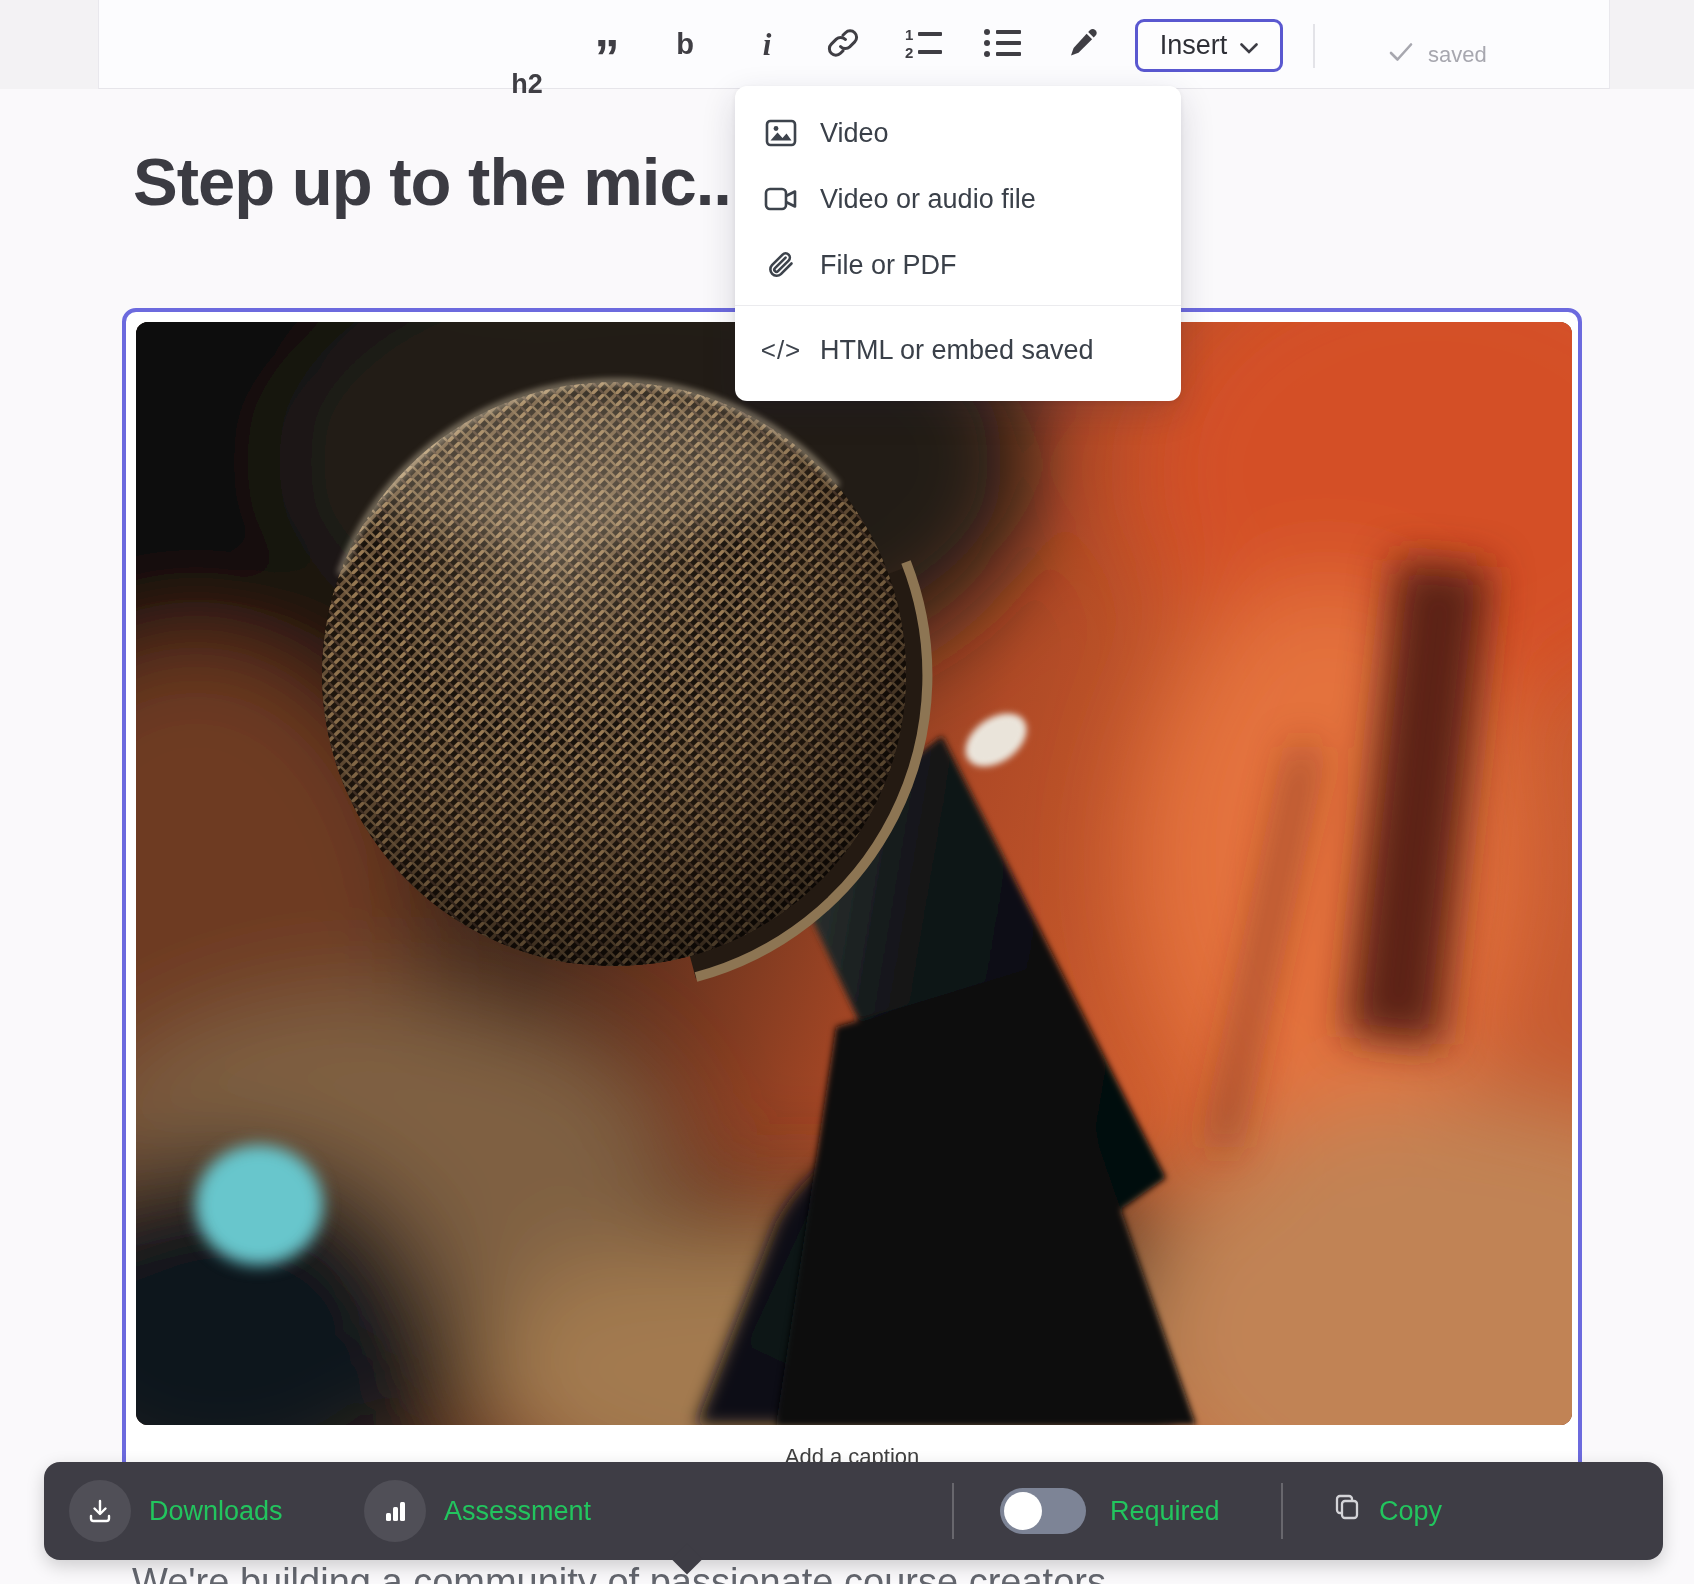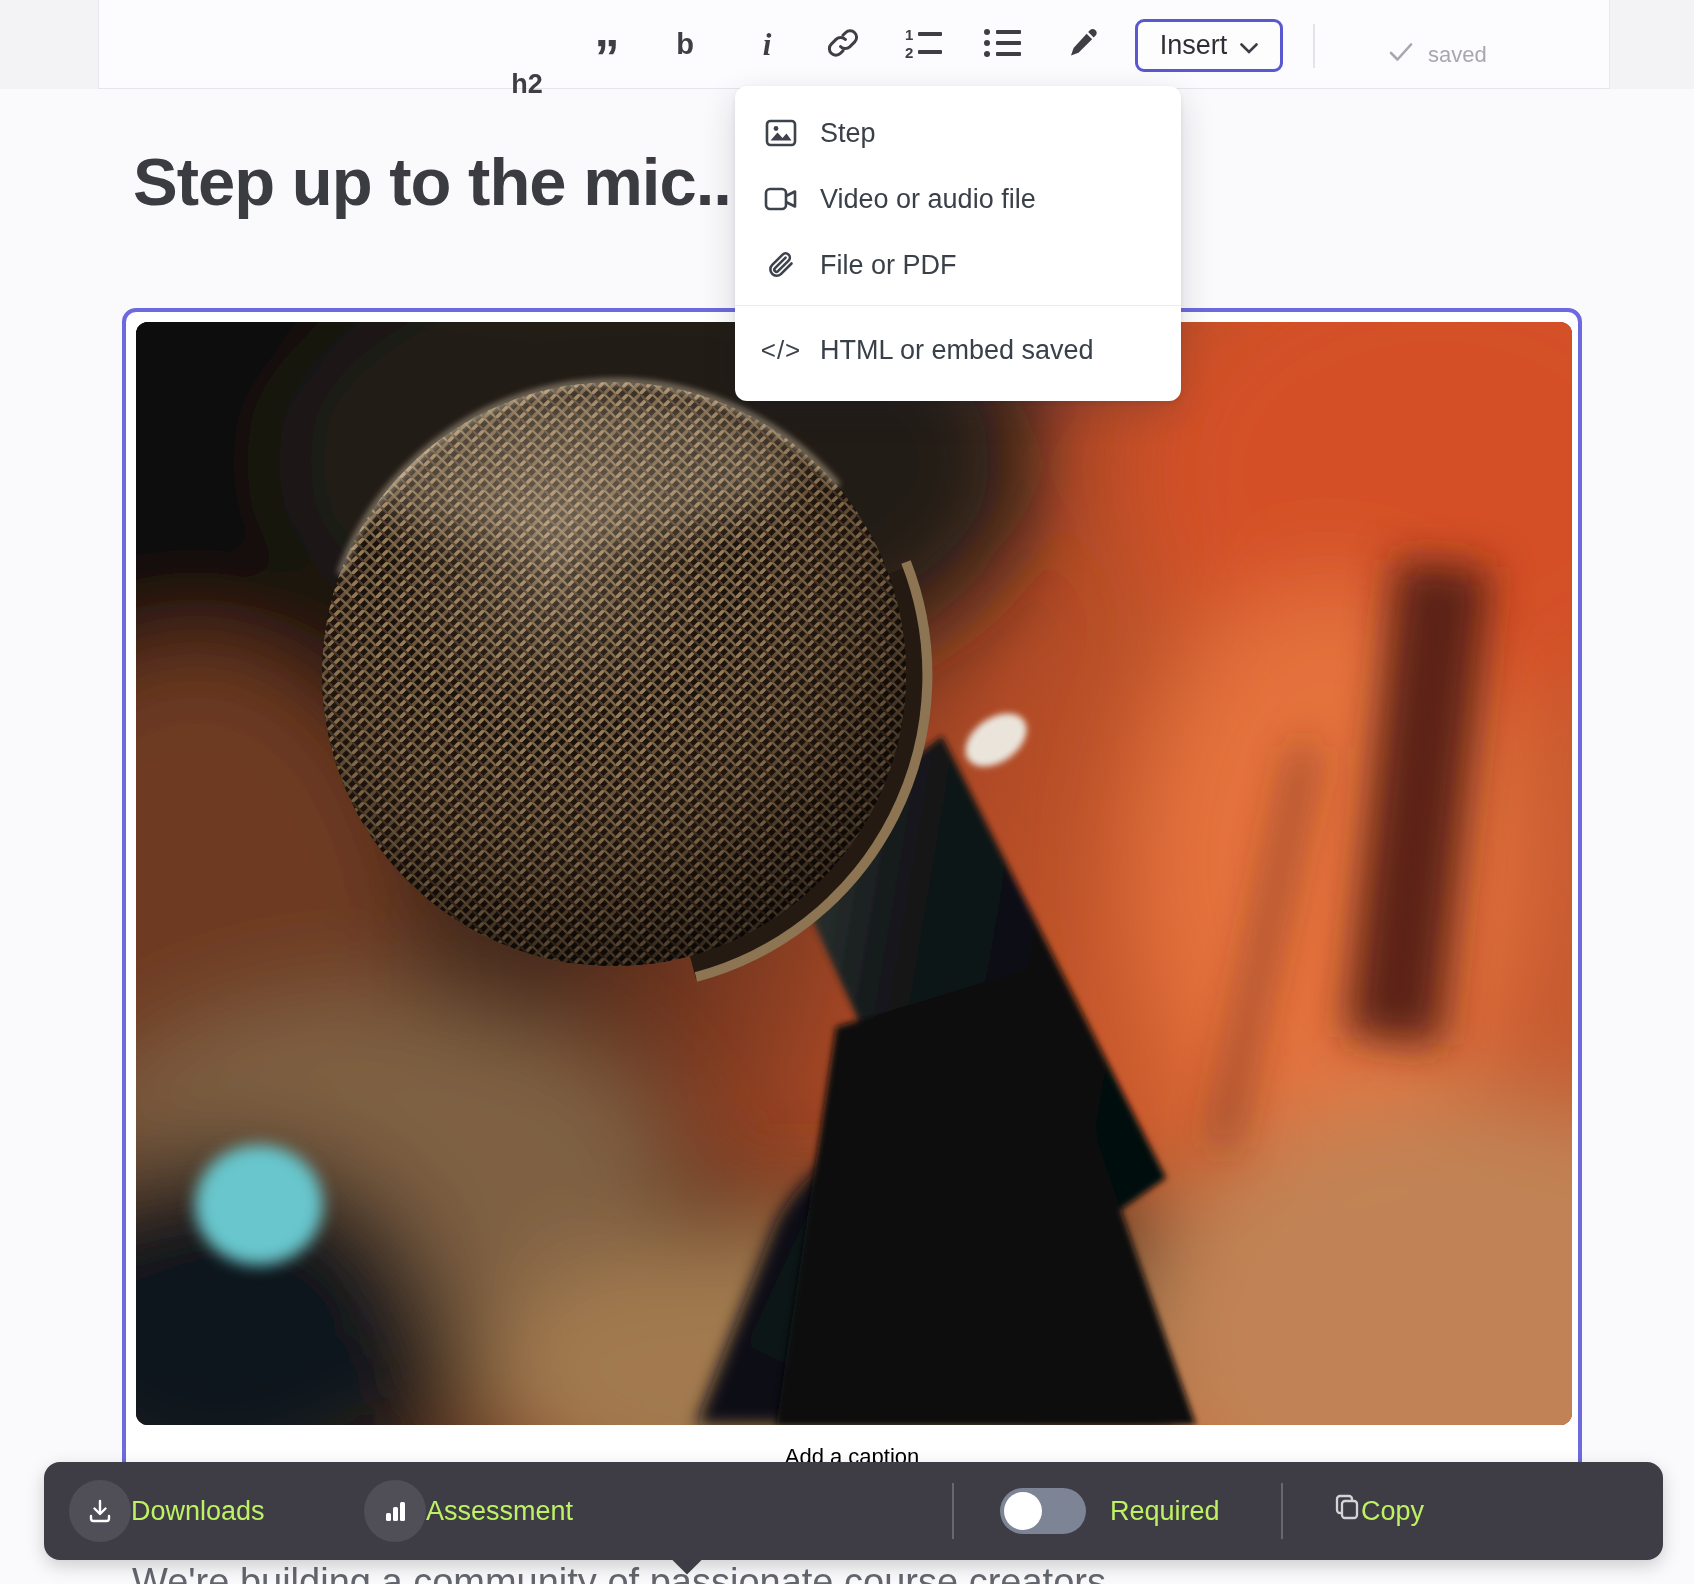--- a/index.html
+++ b/index.html
@@ -41,29 +41,29 @@
 
   
   .lesson-title { position:absolute; left:133px; top:143px; width:1000px; font-size:67px; font-weight:bold;
                   letter-spacing:-1px; color:#3b3b42; z-index:1; }
   .media-block { position:absolute; left:122px; top:308px; width:1460px; height:1174px; background:#ffffff;
                  border:4px solid #6c6ade; border-radius:14px; z-index:1; }
   .media-photo { position:absolute; left:10px; top:10px; width:1436px; height:1103px; border-radius:12px;
                  overflow:hidden; background:#3a2418; }
   .media-photo svg { position:absolute; inset:0; }
   .caption { position:absolute; left:124px; top:1444px; width:1456px; text-align:center; font-size:22px;
-             color:#000000; z-index:2; }
+             color:#404040; z-index:2; }
   .body-text { position:absolute; left:132px; top:1561px; width:1500px; font-size:38px; color:#63666e; z-index:1;
                white-space:nowrap; }
 
   
   .blockbar { position:absolute; left:44px; top:1462px; width:1619px; height:98px; background:#3e3d45;
               border-radius:16px; z-index:6; box-shadow:0 6px 18px rgba(0,0,0,0.18); }
   .blockbar .nub { position:absolute; left:632px; top:86px; width:22px; height:22px; background:#3e3d45; transform:rotate(45deg); }
-  .bb-item { position:absolute; top:0; height:98px; display:flex; align-items:center; color:#bef264;
+  .bb-item { position:absolute; top:0; height:98px; display:flex; align-items:center; gap:18px; color:#22c55e;
              font-size:27px; cursor:pointer; }
   .bb-circle { width:62px; height:62px; border-radius:50%; background:#504f57; display:flex; align-items:center; justify-content:center; }
   .bb-circle.green { background:#14a077; }
   .bb-divider { position:absolute; top:21px; width:2px; height:56px; background:rgba(255,255,255,0.22); }
   .toggle { position:absolute; left:956px; top:26px; width:86px; height:46px; border-radius:23px; background:#7d8496; cursor:pointer; }
   .toggle .knob { position:absolute; left:4px; top:4px; width:38px; height:38px; border-radius:50%; background:#ffffff; }
   .bb-label { white-space:nowrap; }
 </style>
 </head>
 <body>
@@ -237,21 +237,21 @@
 
   <div class="menu">
     <div class="menu-item">
       <span class="mi-icon">
         <svg width="32" height="28" viewBox="0 0 32 28" fill="none">
           <rect x="2" y="2" width="28" height="24" rx="3.5" stroke="#3d434c" stroke-width="2.6"></rect>
           <path d="M5.5 21.5 l7-8 5 5.5 4-4.5 5 7 z" fill="#3d434c"></path>
           <circle cx="11" cy="9.5" r="2.4" fill="#3d434c"></circle>
         </svg>
       </span>
-      <span>Step</span>
+      <span>Video</span>
     </div>
     <div class="menu-item">
       <span class="mi-icon">
         <svg width="34" height="26" viewBox="0 0 34 26" fill="none" stroke="#3d434c" stroke-width="2.6" stroke-linejoin="round">
           <rect x="2" y="3" width="20" height="20" rx="4"></rect>
           <path d="M22 10 l9-4.5 v15 l-9-4.5"></path>
         </svg>
       </span>
       <span>Video or audio file</span>
     </div>

